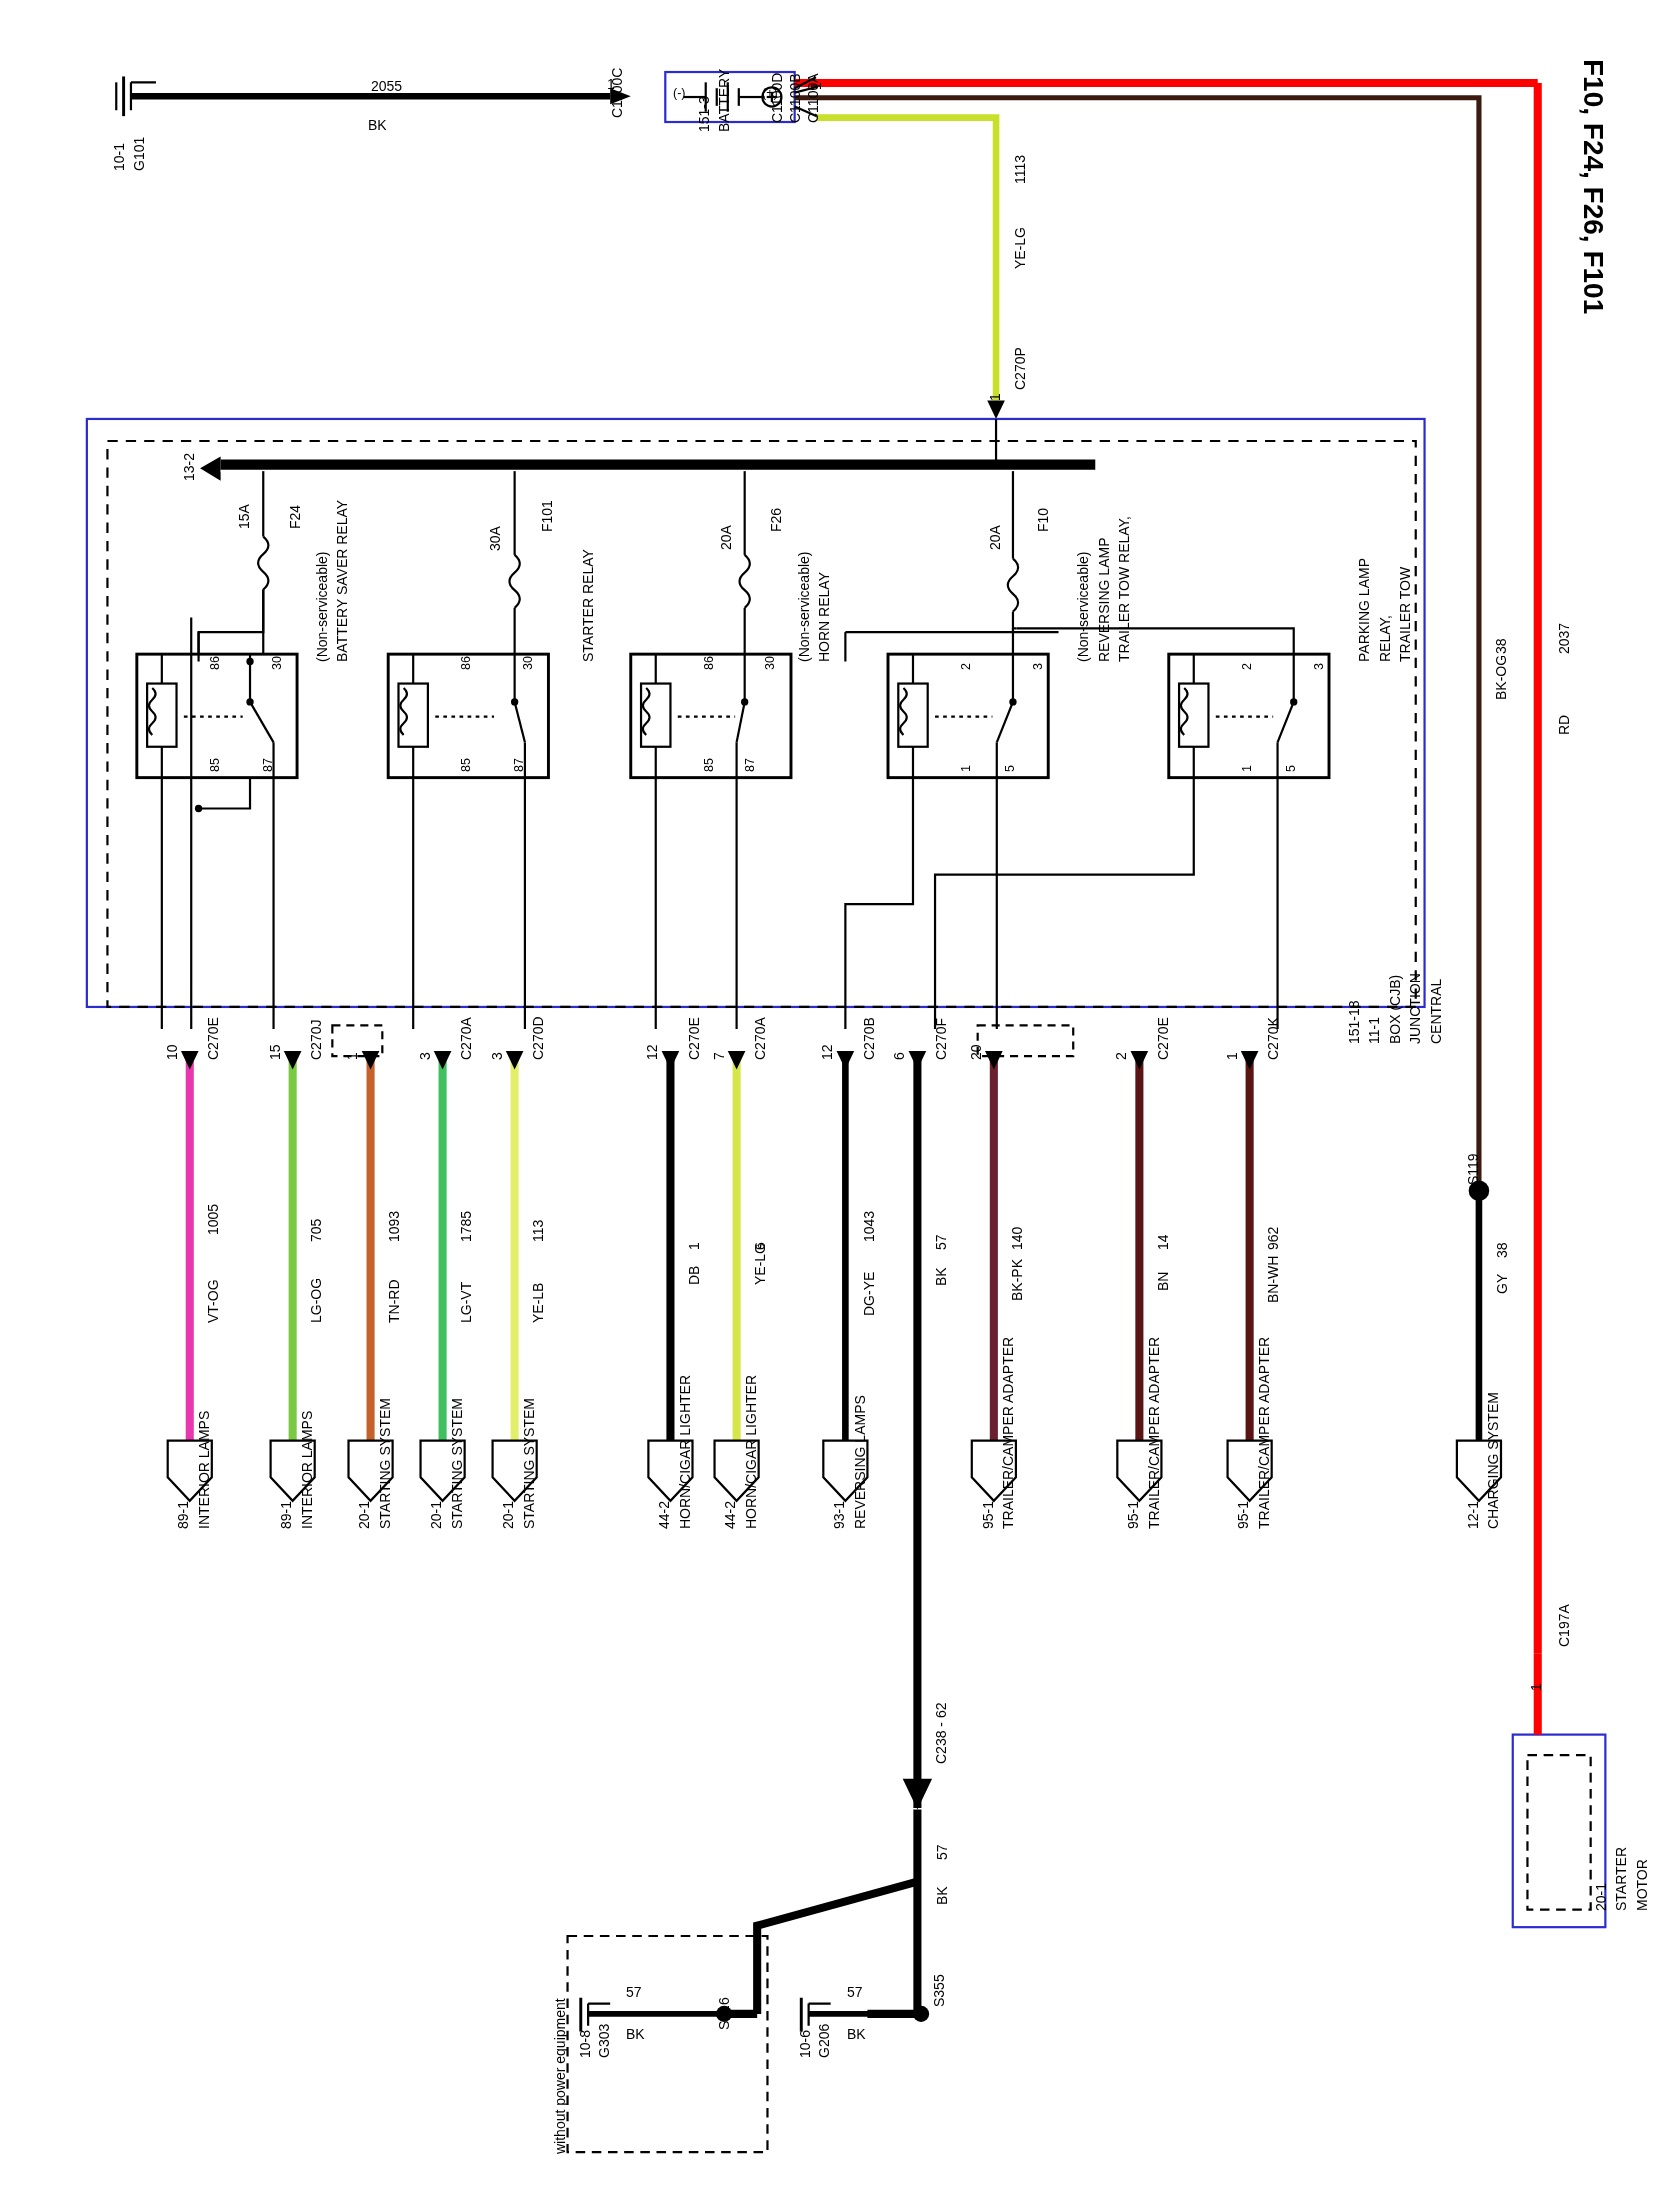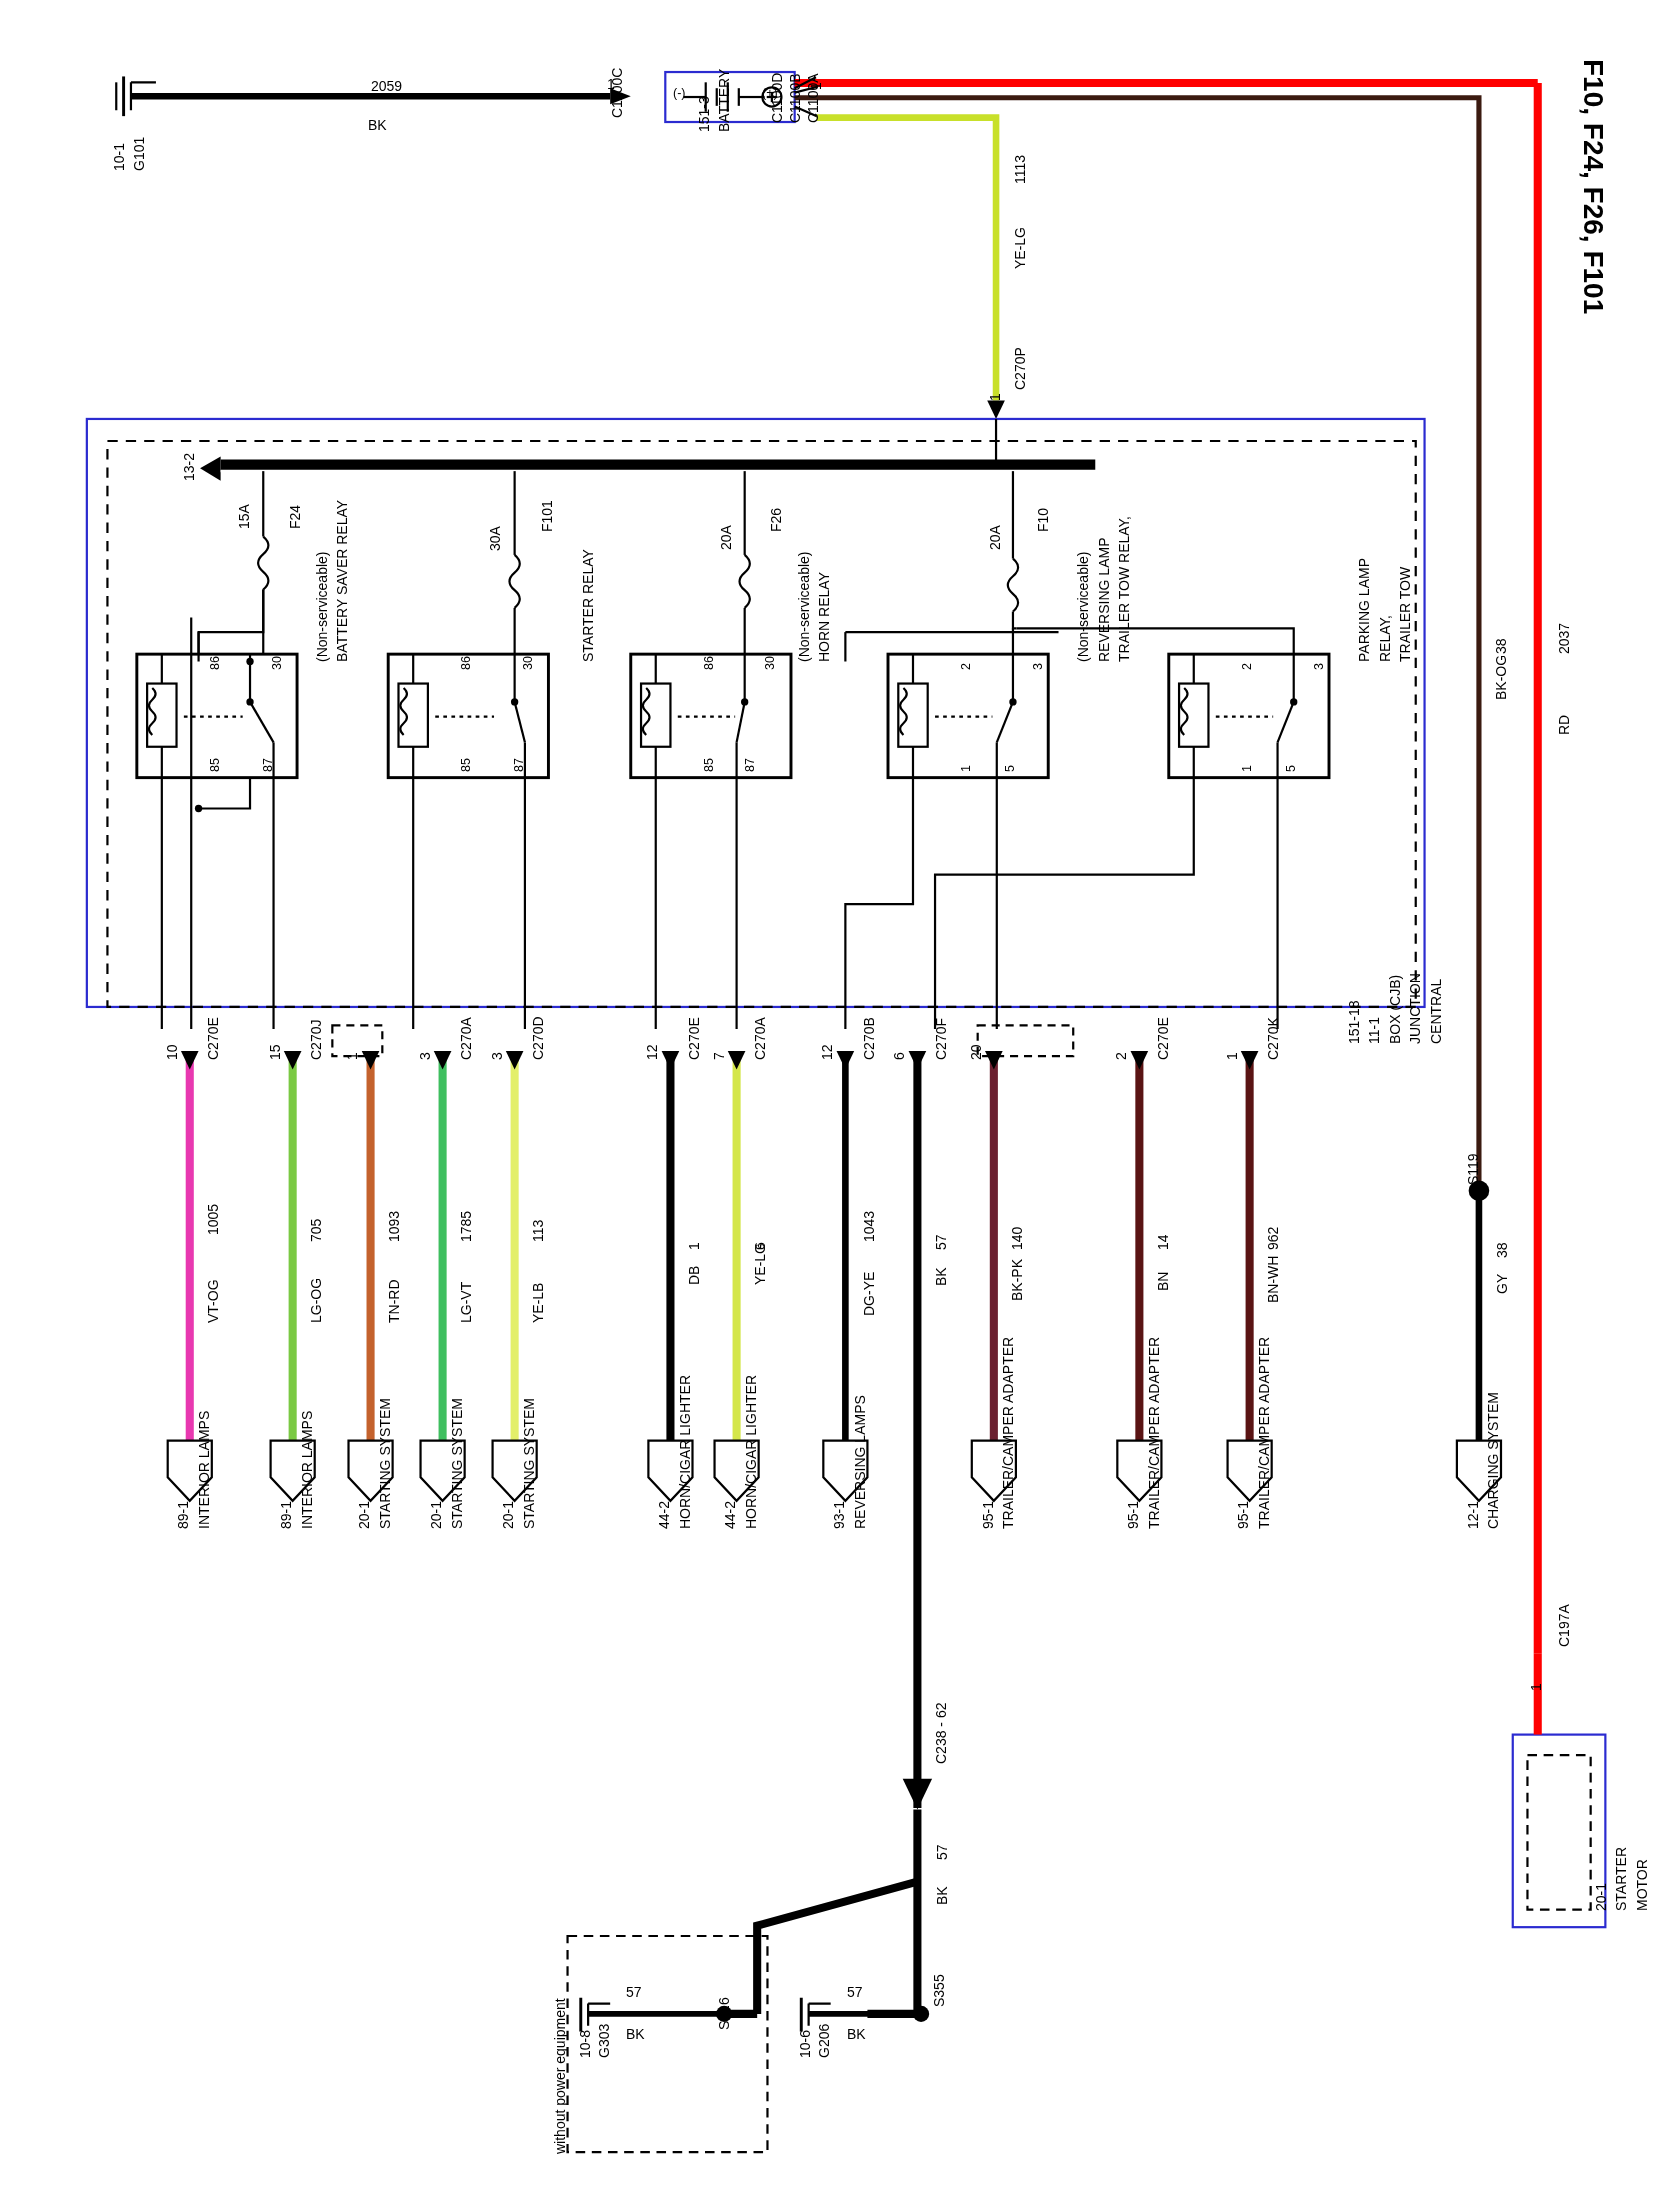--- a/index.html
+++ b/index.html
@@ -232,21 +232,21 @@
 
     <rect x="2058" y="2360" width="126" height="262" fill="none" stroke="#2b2bd0" stroke-width="3"></rect>
     <rect x="2078" y="2388" width="86" height="210" fill="none" stroke="#000" stroke-width="3" stroke-dasharray="13,9"></rect>
     <line x1="2092" y1="2250" x2="2092" y2="2360" stroke="#ff0000" stroke-width="11"></line>
   </svg>
 
   <div class="lbl" style="left:1607px;top:59px;transform-origin:0 0;transform:rotate(90deg);font-size:28px;font-weight:bold;">F10, F24, F26, F101</div>
 
   <div class="lbl vt" style="left:132px;top:171px;">G101</div>
   <div class="lbl vt" style="left:112px;top:171px;">10-1</div>
-  <div class="lbl" style="left:371px;top:79px;">2059</div>
+  <div class="lbl" style="left:371px;top:79px;">2055</div>
   <div class="lbl" style="left:368px;top:118px;">BK</div>
   <div class="lbl vt" style="left:610px;top:118px;">C1100C</div>
   <div class="lbl" style="left:607px;top:77px;">1</div>
 
   <div class="lbl vt" style="left:717px;top:132px;">BATTERY</div>
   <div class="lbl vt" style="left:697px;top:132px;">151-3</div>
   <div class="lbl" style="left:673px;top:87px;font-size:12.5px;">(-)</div>
   <div class="lbl" style="left:762px;top:87px;font-size:12.5px;">(+)</div>
   <div class="lbl vt" style="left:806px;top:123px;">C1100A</div>
   <div class="lbl vt" style="left:788px;top:123px;">C1100B</div>

